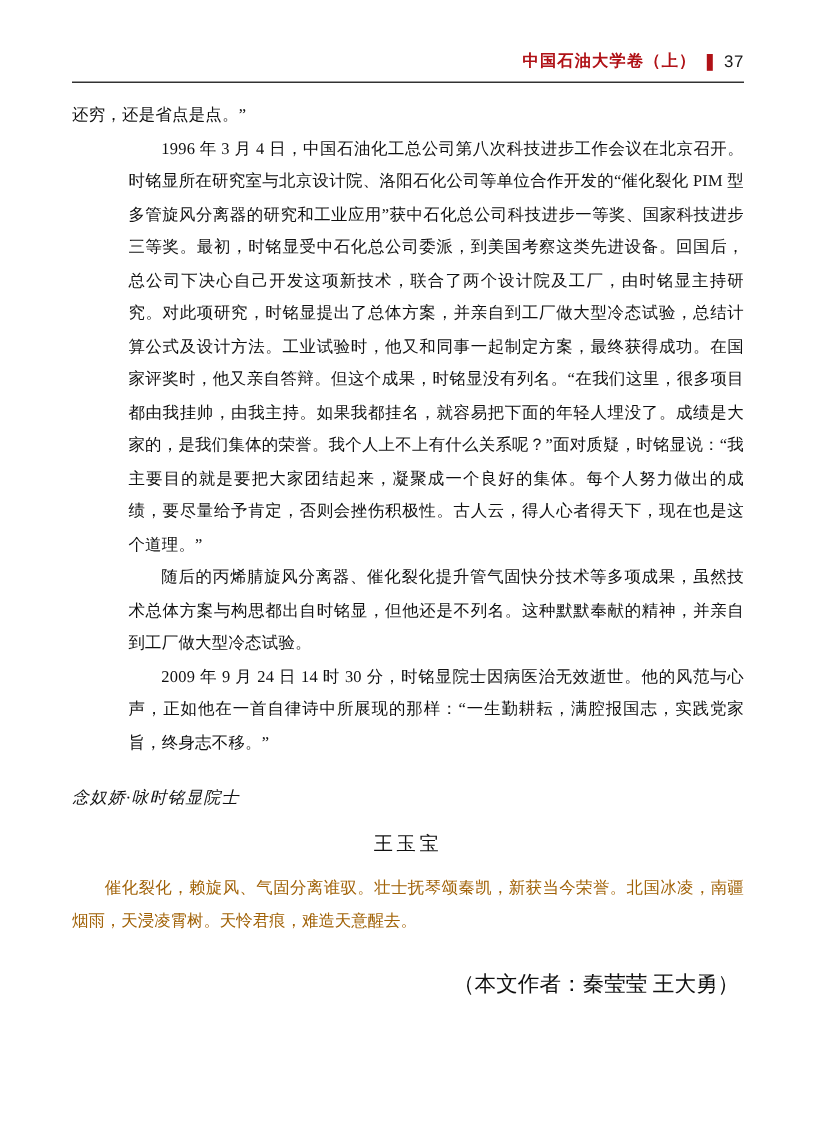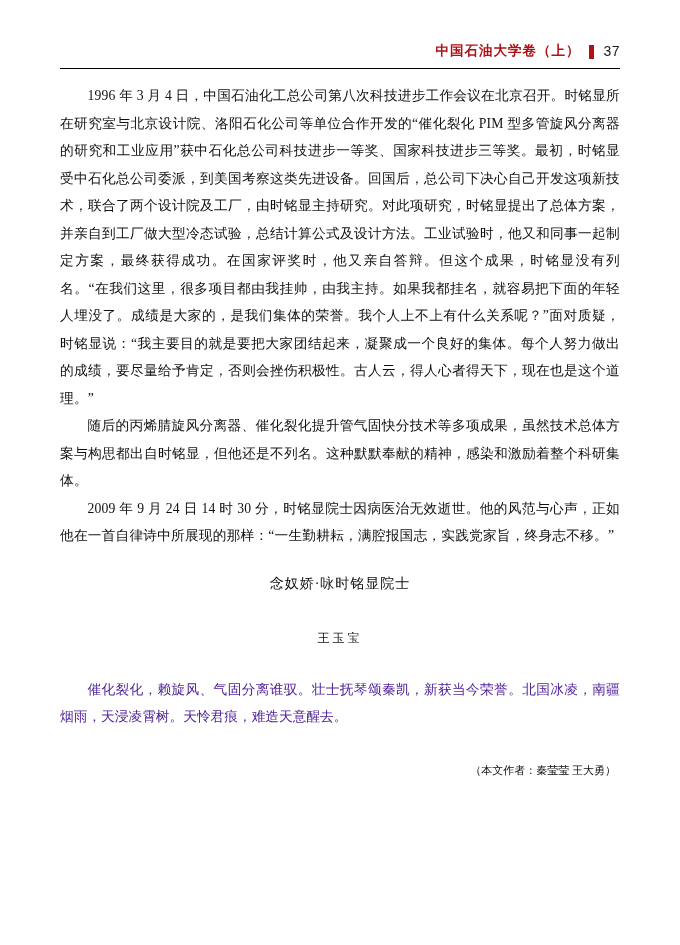--- a/index.html
+++ b/index.html
@@ -75,75 +75,78 @@
     margin: 0 0 0 0;
     font-size: 13.7px;
     line-height: 27.5px;
     text-align: justify;
     text-justify: inter-ideograph;
     letter-spacing: 0.2px;
     color: #101010;
   }
   p.indent {
     text-indent: 2em;
+    margin-left: 47px;
   }
   
   .poem-title {
     margin-top: 20px;
-    text-align: center;
+    text-align: left;
     font-size: 14px;
     line-height: 28px;
     letter-spacing: 1px;
     color: #101010;
+    font-style: italic;
   }
   .poem-author {
-    margin-top: 28px;
+    margin-top: 12px;
     text-align: center;
-    font-size: 12px;
+    font-size: 16px;
     line-height: 24px;
     letter-spacing: 3px;
     color: #101010;
   }
   .poem-stanza {
-    margin-top: 26px;
+    margin-top: 10px;
     font-size: 13.7px;
     line-height: 27.5px;
     text-align: justify;
     text-justify: inter-ideograph;
     text-indent: 2em;
-    color: #4c1d95;
+    color: #a16207;
   }
   
   .signature {
     margin-top: 26px;
     text-align: right;
-    font-size: 11px;
+    font-size: 18px;
     line-height: 26px;
     color: #101010;
     padding-right: 4px;
   }
 </style>
 </head>
 <body>
 
 <div class="page">
 
   <div class="header">
     <span class="header-title">中国石油大学卷（上）</span>
     <span class="header-bar"></span>
     <span class="header-page">37</span>
   </div>
   <div class="header-rule"></div>
 
   <div class="content">
 
+    <p class="para">还穷，还是省点是点。”</p>
 
     <p class="para indent">1996 年 3 月 4 日，中国石油化工总公司第八次科技进步工作会议在北京召开。时铭显所在研究室与北京设计院、洛阳石化公司等单位合作开发的“催化裂化 PIM 型多管旋风分离器的研究和工业应用”获中石化总公司科技进步一等奖、国家科技进步三等奖。最初，时铭显受中石化总公司委派，到美国考察这类先进设备。回国后，总公司下决心自己开发这项新技术，联合了两个设计院及工厂，由时铭显主持研究。对此项研究，时铭显提出了总体方案，并亲自到工厂做大型冷态试验，总结计算公式及设计方法。工业试验时，他又和同事一起制定方案，最终获得成功。在国家评奖时，他又亲自答辩。但这个成果，时铭显没有列名。“在我们这里，很多项目都由我挂帅，由我主持。如果我都挂名，就容易把下面的年轻人埋没了。成绩是大家的，是我们集体的荣誉。我个人上不上有什么关系呢？”面对质疑，时铭显说：“我主要目的就是要把大家团结起来，凝聚成一个良好的集体。每个人努力做出的成绩，要尽量给予肯定，否则会挫伤积极性。古人云，得人心者得天下，现在也是这个道理。”</p>
 
-    <p class="para indent">随后的丙烯腈旋风分离器、催化裂化提升管气固快分技术等多项成果，虽然技术总体方案与构思都出自时铭显，但他还是不列名。这种默默奉献的精神，感染和激励着整个科研集体。</p>
+    <p class="para indent">随后的丙烯腈旋风分离器、催化裂化提升管气固快分技术等多项成果，虽然技术总体方案与构思都出自时铭显，但他还是不列名。这种默默奉献的精神，并亲自到工厂做大型冷态试验。</p>
 
     <p class="para indent">2009 年 9 月 24 日 14 时 30 分，时铭显院士因病医治无效逝世。他的风范与心声，正如他在一首自律诗中所展现的那样：“一生勤耕耘，满腔报国志，实践党家旨，终身志不移。”</p>
 
     <div class="poem-title">念奴娇·咏时铭显院士</div>
     <div class="poem-author">王玉宝</div>
 
     <div class="poem-stanza">催化裂化，赖旋风、气固分离谁驭。壮士抚琴颂秦凯，新获当今荣誉。北国冰凌，南疆烟雨，天浸凌霄树。天怜君痕，难造天意醒去。</div>
 
     <div class="signature">（本文作者：秦莹莹  王大勇）</div>
 

